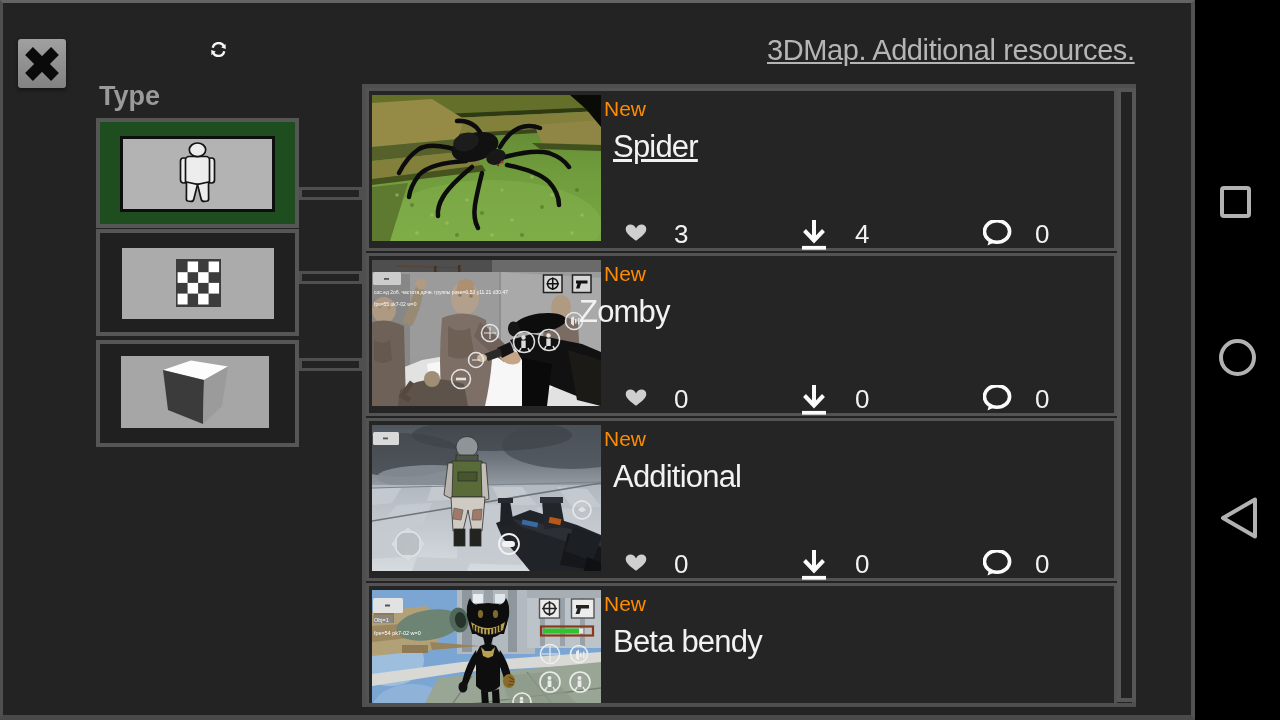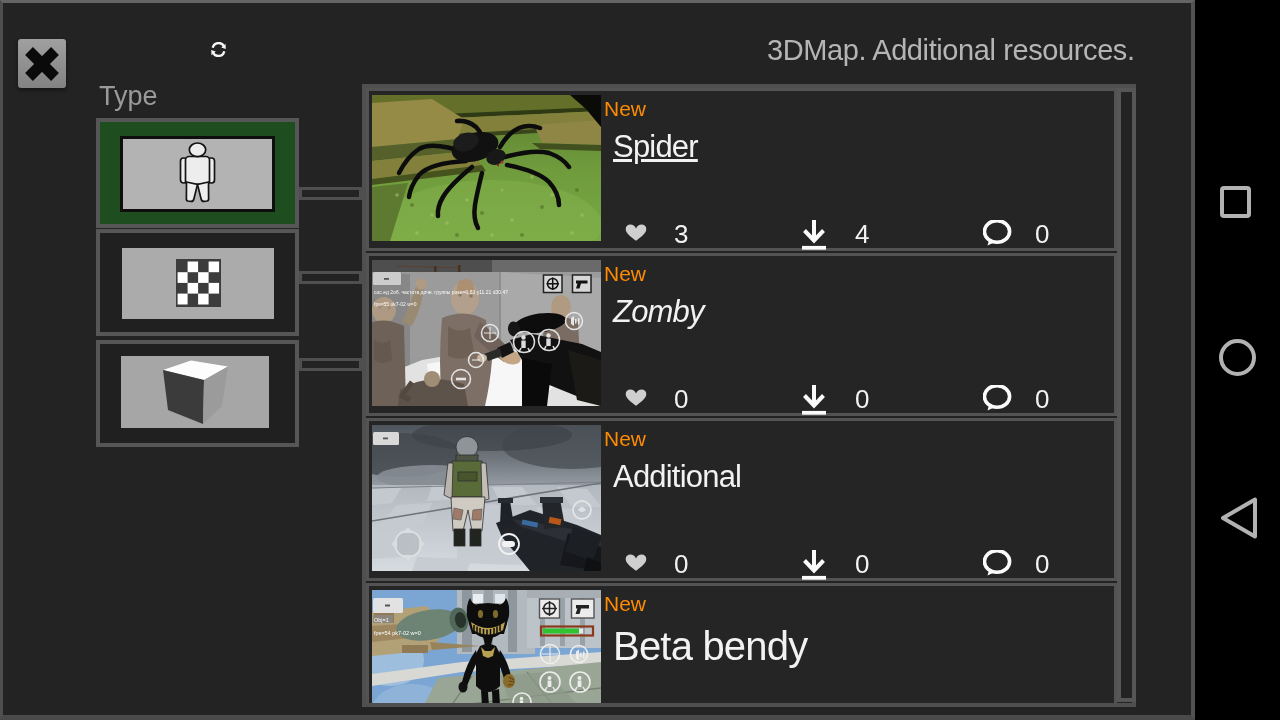--- a/index.html
+++ b/index.html
@@ -27,23 +27,23 @@
 
 <svg class="abs" style="left:210px; top:42px;" width="17" height="15" viewBox="0 0 16 14">
   <g stroke="#f5f5f5" stroke-width="2.2" fill="none">
     <path d="M2.6 5.4 A 5.6 5.6 0 0 1 13.2 4.2"></path>
     <path d="M13.4 8.6 A 5.6 5.6 0 0 1 2.8 9.8"></path>
   </g>
   <path d="M14.6 1.6 L14.9 6.6 L10.6 5.2 Z" fill="#f5f5f5"></path>
   <path d="M1.4 12.4 L1.1 7.4 L5.4 8.8 Z" fill="#f5f5f5"></path>
 </svg>
 
-<div class="abs" style="left:767px; top:34px; font-size:29px; letter-spacing:-0.4px; color:#b5b5b5; white-space:nowrap;">3DMap. Additional resources.</div>
-
-<div class="abs" style="left:99px; top:81px; font-size:27px; color:#9a9a9a;">Type</div>
+<div class="abs" style="left:767px; top:34px; font-size:29px; letter-spacing:-0.4px; color:#b5b5b5; white-space:nowrap;text-decoration:underline;">3DMap. Additional resources.</div>
+
+<div class="abs" style="left:99px; top:81px; font-size:27px; color:#9a9a9a;font-weight:bold;">Type</div>
 
 <div class="abs" style="left:96px; top:118px; width:203px; height:110px; background:#1e4e1f; border:4px solid #565656;"></div>
 <div class="abs" style="left:120px; top:136px; width:155px; height:76px; background:#b3b3b3; border:3px solid #0e0e0e;"></div>
 <svg class="abs" style="left:175px; top:142px;" width="45" height="62" viewBox="0 0 45 62">
   <g fill="#ededed" stroke="#141414" stroke-width="1.7">
     <rect x="5.5" y="16" width="6.5" height="25" rx="3"></rect>
     <rect x="33" y="16" width="6.5" height="25" rx="3"></rect>
     <rect x="10.5" y="14.5" width="24" height="28" rx="3.5"></rect>
     <path d="M11.5 40 L22.5 42.5 L19 56.5 Q18.4 59.8 15.6 59.4 L13 59 Q10.9 58.6 11.4 55.8 Z"></path>
     <path d="M33.5 40 L22.5 42.5 L26 56.5 Q26.6 59.8 29.4 59.4 L32 59 Q34.1 58.6 33.6 55.8 Z"></path>
@@ -447,25 +447,25 @@
     <rect x="13" y="14.5" width="5" height="2" fill="#555"></rect>
     <rect x="1" y="25" width="20" height="8" fill="#8a8a88" opacity="0.8"></rect>
     <text x="2" y="31.5" font-size="5.5" fill="#fff" font-family="Liberation Sans">Obj=1</text>
     <text x="2" y="45" font-size="5.5" fill="#fff" font-family="Liberation Sans">fps=54 pk7-02 w=0</text>
   </svg>
 </div>
 
 <div class="abs" style="left:604px; top:97px;  font-size:21px; color:#ff8b00;">New</div>
 <div class="abs" style="left:613px; top:129px; font-size:31px; letter-spacing:-0.8px; color:#f2f2f2;text-decoration:underline;">Spider</div>
 <div class="abs" style="left:604px; top:262px; font-size:21px; color:#ff8b00;">New</div>
-<div class="abs" style="left:613px; top:294px; font-size:31px; letter-spacing:-0.8px; color:#f2f2f2;font-style:italic;">Zomby</div>
+<div class="abs" style="left:579px; top:294px; font-size:31px; letter-spacing:-0.8px; color:#f2f2f2;">Zomby</div>
 <div class="abs" style="left:604px; top:427px; font-size:21px; color:#ff8b00;">New</div>
 <div class="abs" style="left:613px; top:459px; font-size:31px; letter-spacing:-0.8px; color:#f2f2f2;">Additional</div>
 <div class="abs" style="left:604px; top:592px; font-size:21px; color:#ff8b00;">New</div>
-<div class="abs" style="left:613px; top:624px; font-size:40px; letter-spacing:-0.8px; color:#f2f2f2;">Beta bendy</div>
+<div class="abs" style="left:613px; top:624px; font-size:31px; letter-spacing:-0.8px; color:#f2f2f2;">Beta bendy</div>
 
 <svg class="abs" style="left:625px; top:224px;" width="22" height="17" viewBox="0 0 22 17">
   <path d="M11 16.8 C6.5 13.2 0.7 9.6 0.7 5 C0.7 2.2 2.8 0.5 5.4 0.5 C7.8 0.5 10 2.1 11 4.4 C12 2.1 14.2 0.5 16.6 0.5 C19.2 0.5 21.3 2.2 21.3 5 C21.3 9.6 15.5 13.2 11 16.8 Z" fill="#cfcfcf"></path>
 </svg>
 <div class="abs" style="left:674px; top:219px; font-size:26px; color:#f2f2f2;">3</div>
 <svg class="abs" style="left:799px; top:219px;" width="30" height="31" viewBox="0 0 30 31">
   <g stroke="#fbfbfb" fill="none">
     <path d="M15 1 V 20" stroke-width="4"></path>
     <path d="M5.5 11.5 L15 21.5 L24.5 11.5" stroke-width="4"></path>
     <path d="M3 28.8 H 27" stroke-width="3.8"></path>

